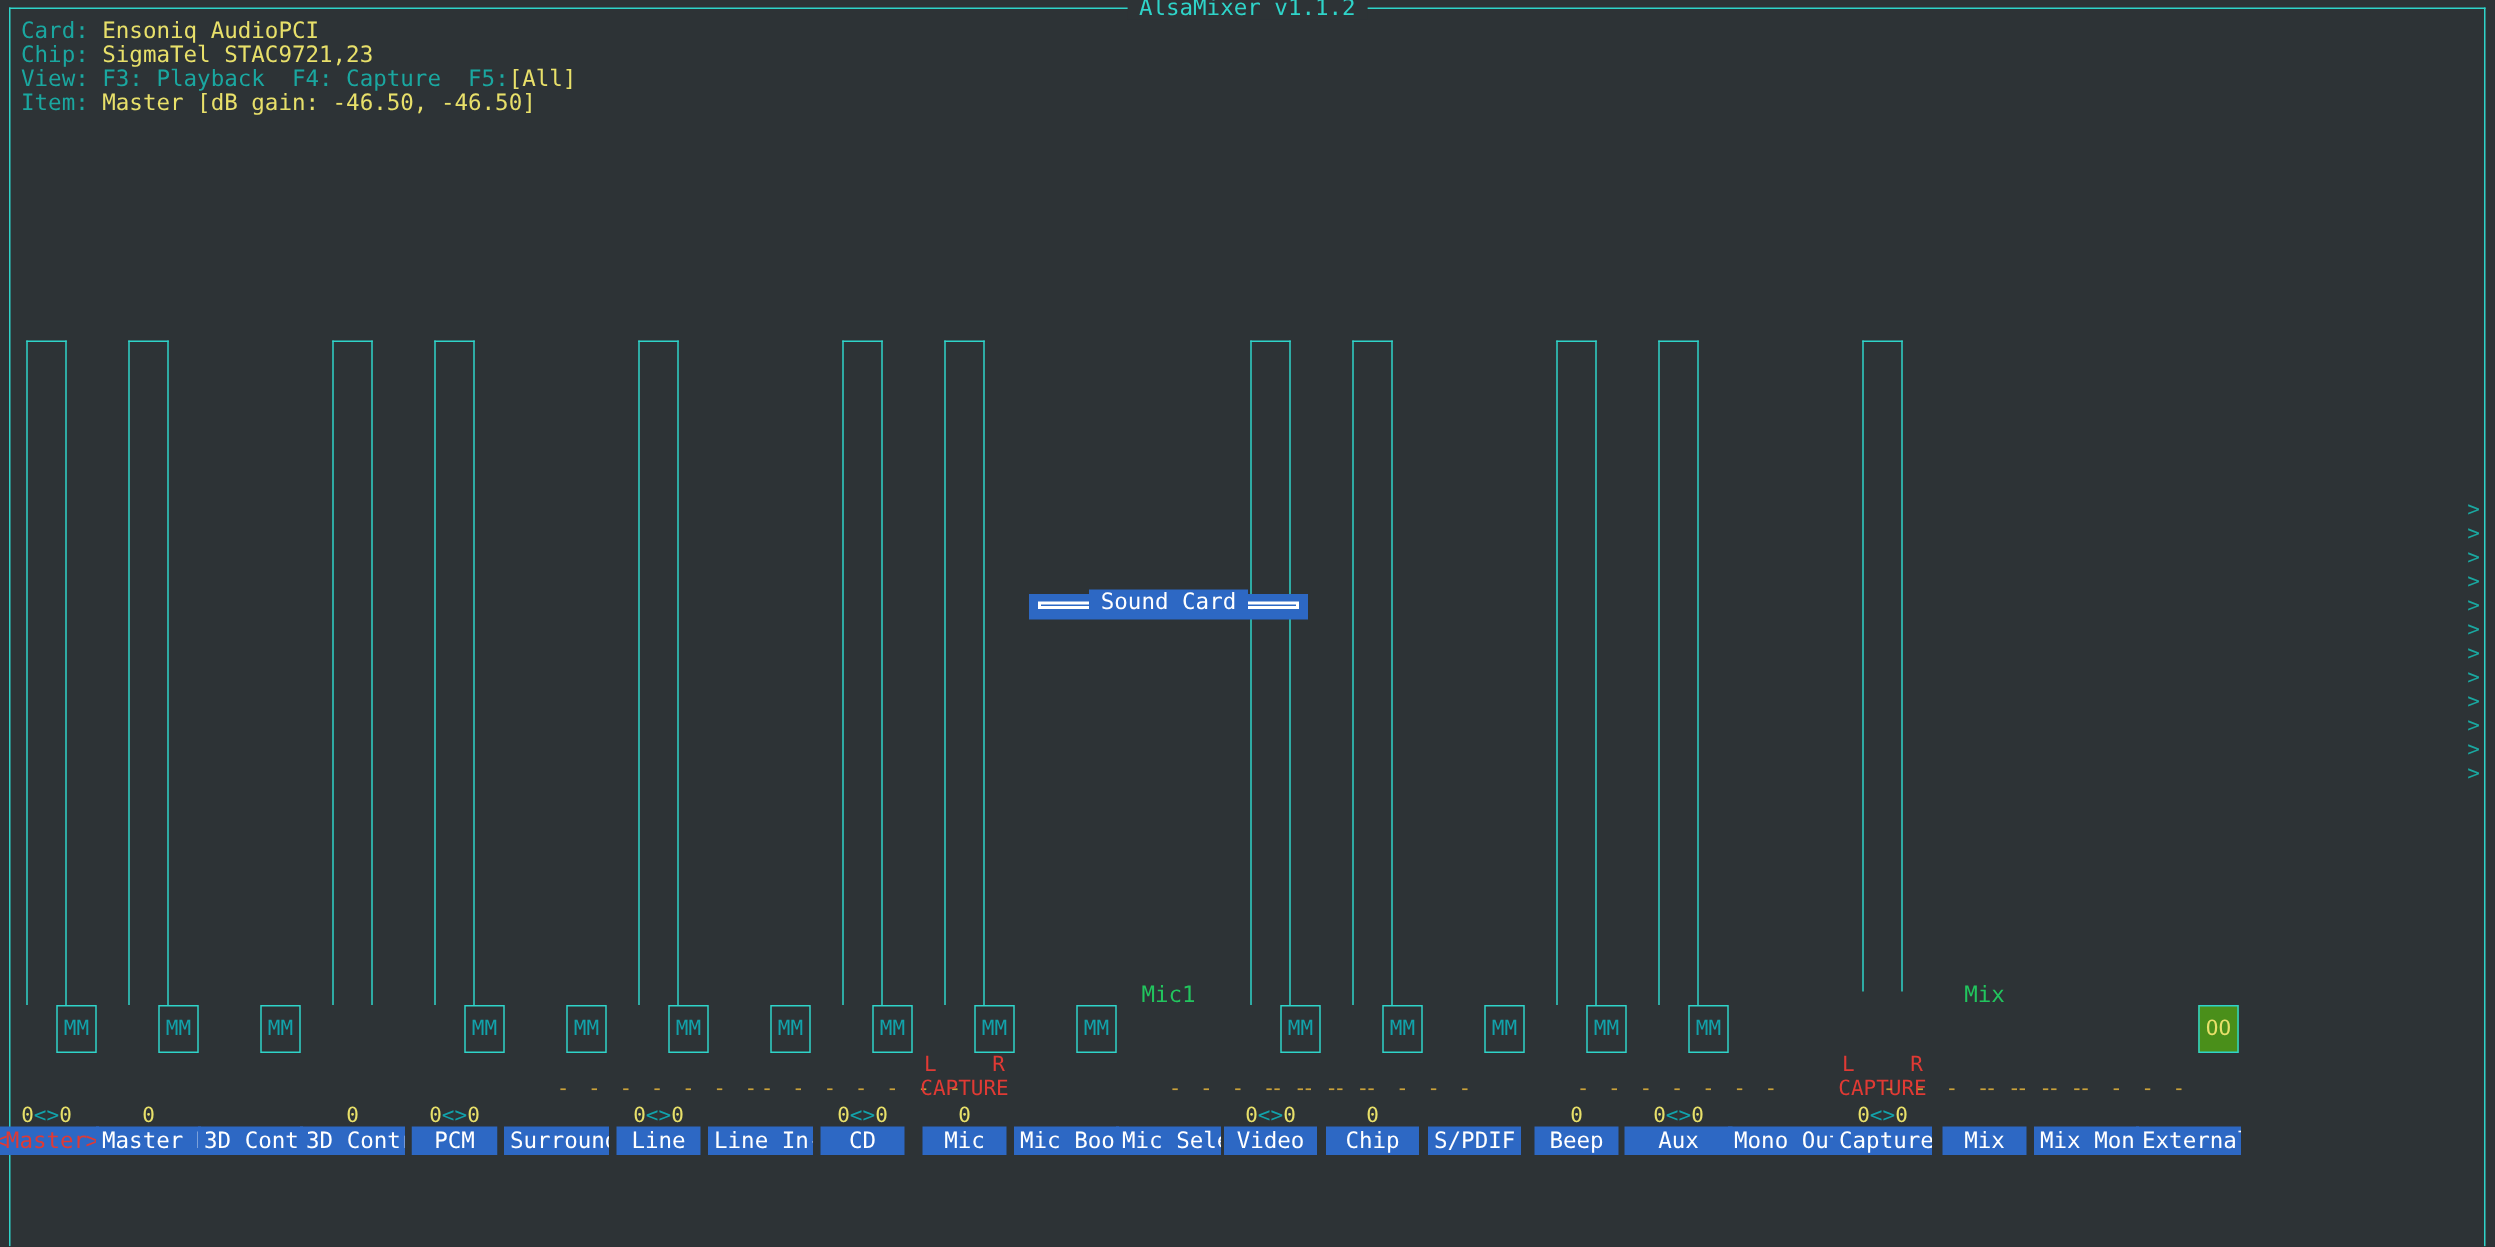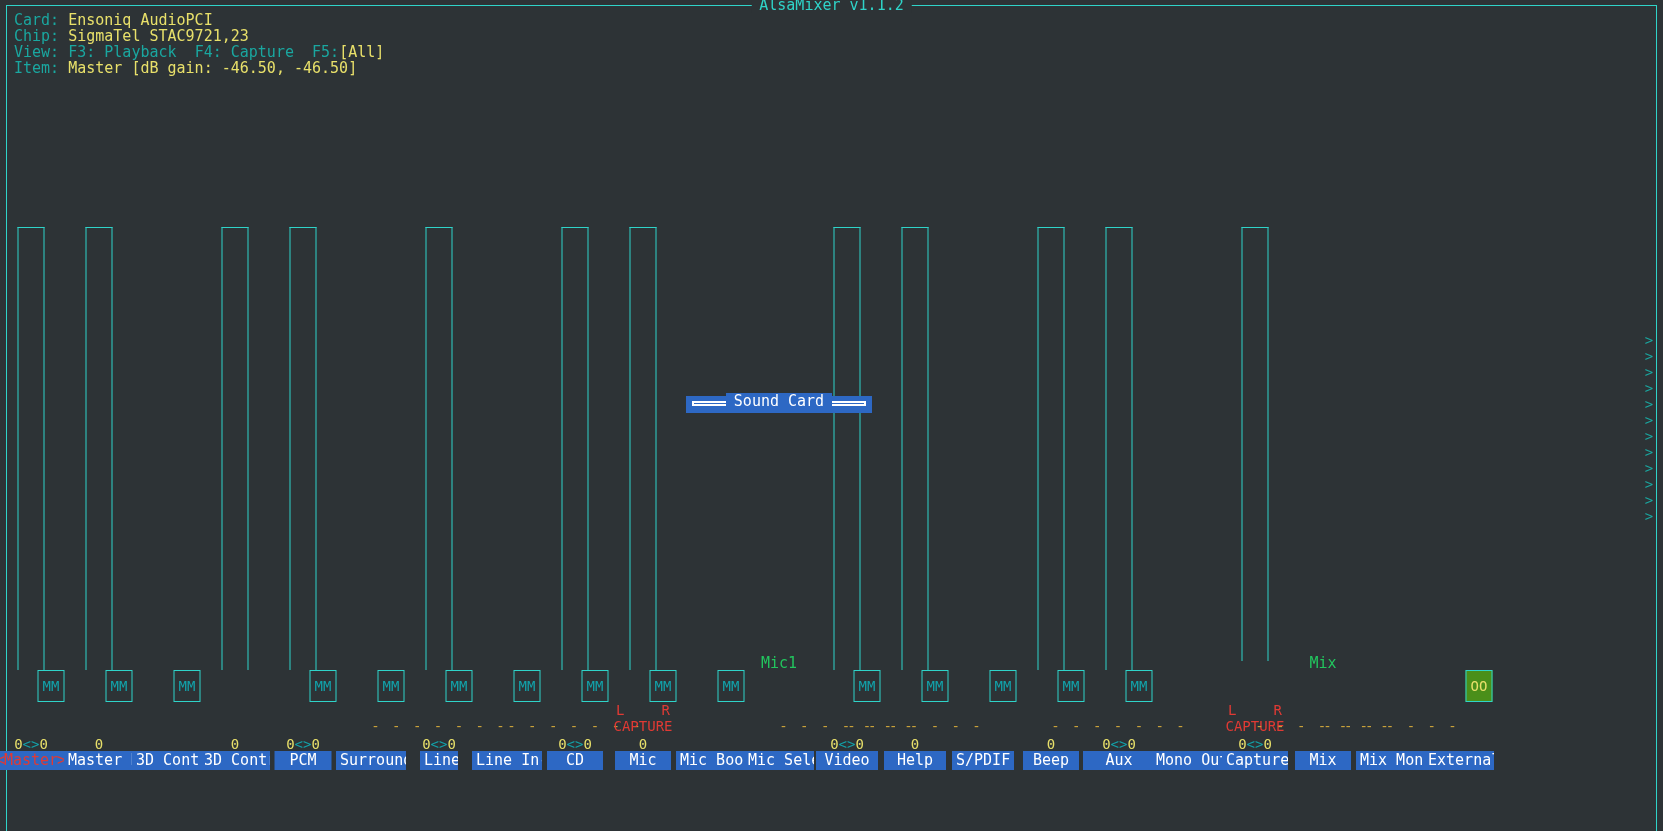--- a/index.html
+++ b/index.html
@@ -290,21 +290,21 @@
       </div>
       <div class="chan" style="left: 338px;">
         <div class="mm-box">MM</div>
         <div class="namebox" style="width: 70px;">Surround</div>
       </div>
       <div class="chan" style="left: 406px;">
         <div class="bar-frame" style="top: -4px; height: 443px;"></div>
         <div class="mm-box">MM</div>
         <div class="dashes">- - - - - - -</div>
         <div class="value"><span class="num">0</span><span class="arrows">&lt;&gt;</span><span class="num">0</span></div>
-        <div class="namebox" style="width: 38px;">Line</div>
+        <div class="namebox" style="width: 56px;">Line</div>
       </div>
       <div class="chan" style="left: 474px;">
         <div class="mm-box">MM</div>
         <div class="namebox" style="width: 70px;">Line In-</div>
       </div>
       <div class="chan" style="left: 542px;">
         <div class="bar-frame" style="top: -4px; height: 443px;"></div>
         <div class="mm-box">MM</div>
         <div class="dashes">- - - - - - -</div>
         <div class="value"><span class="num">0</span><span class="arrows">&lt;&gt;</span><span class="num">0</span></div>
@@ -331,21 +331,21 @@
         <div class="mm-box">MM</div>
         <div class="dashes">- - - - - - -</div>
         <div class="value"><span class="num">0</span><span class="arrows">&lt;&gt;</span><span class="num">0</span></div>
         <div class="namebox" style="width: 62px;">Video</div>
       </div>
       <div class="chan" style="left: 882px;">
         <div class="bar-frame" style="top: -4px; height: 443px;"></div>
         <div class="mm-box">MM</div>
         <div class="dashes">- - - - - - -</div>
         <div class="value"><span class="num">0</span></div>
-        <div class="namebox" style="width: 62px;">Help</div>
+        <div class="namebox" style="width: 62px;">Chip</div>
       </div>
       <div class="chan" style="left: 950px;">
         <div class="mm-box">MM</div>
         <div class="namebox" style="width: 62px;">S/PDIF</div>
       </div>
       <div class="chan" style="left: 1018px;">
         <div class="bar-frame" style="top: -4px; height: 443px;"></div>
         <div class="mm-box">MM</div>
         <div class="value"><span class="num">0</span></div>
         <div class="namebox" style="width: 56px;">Beep</div>

